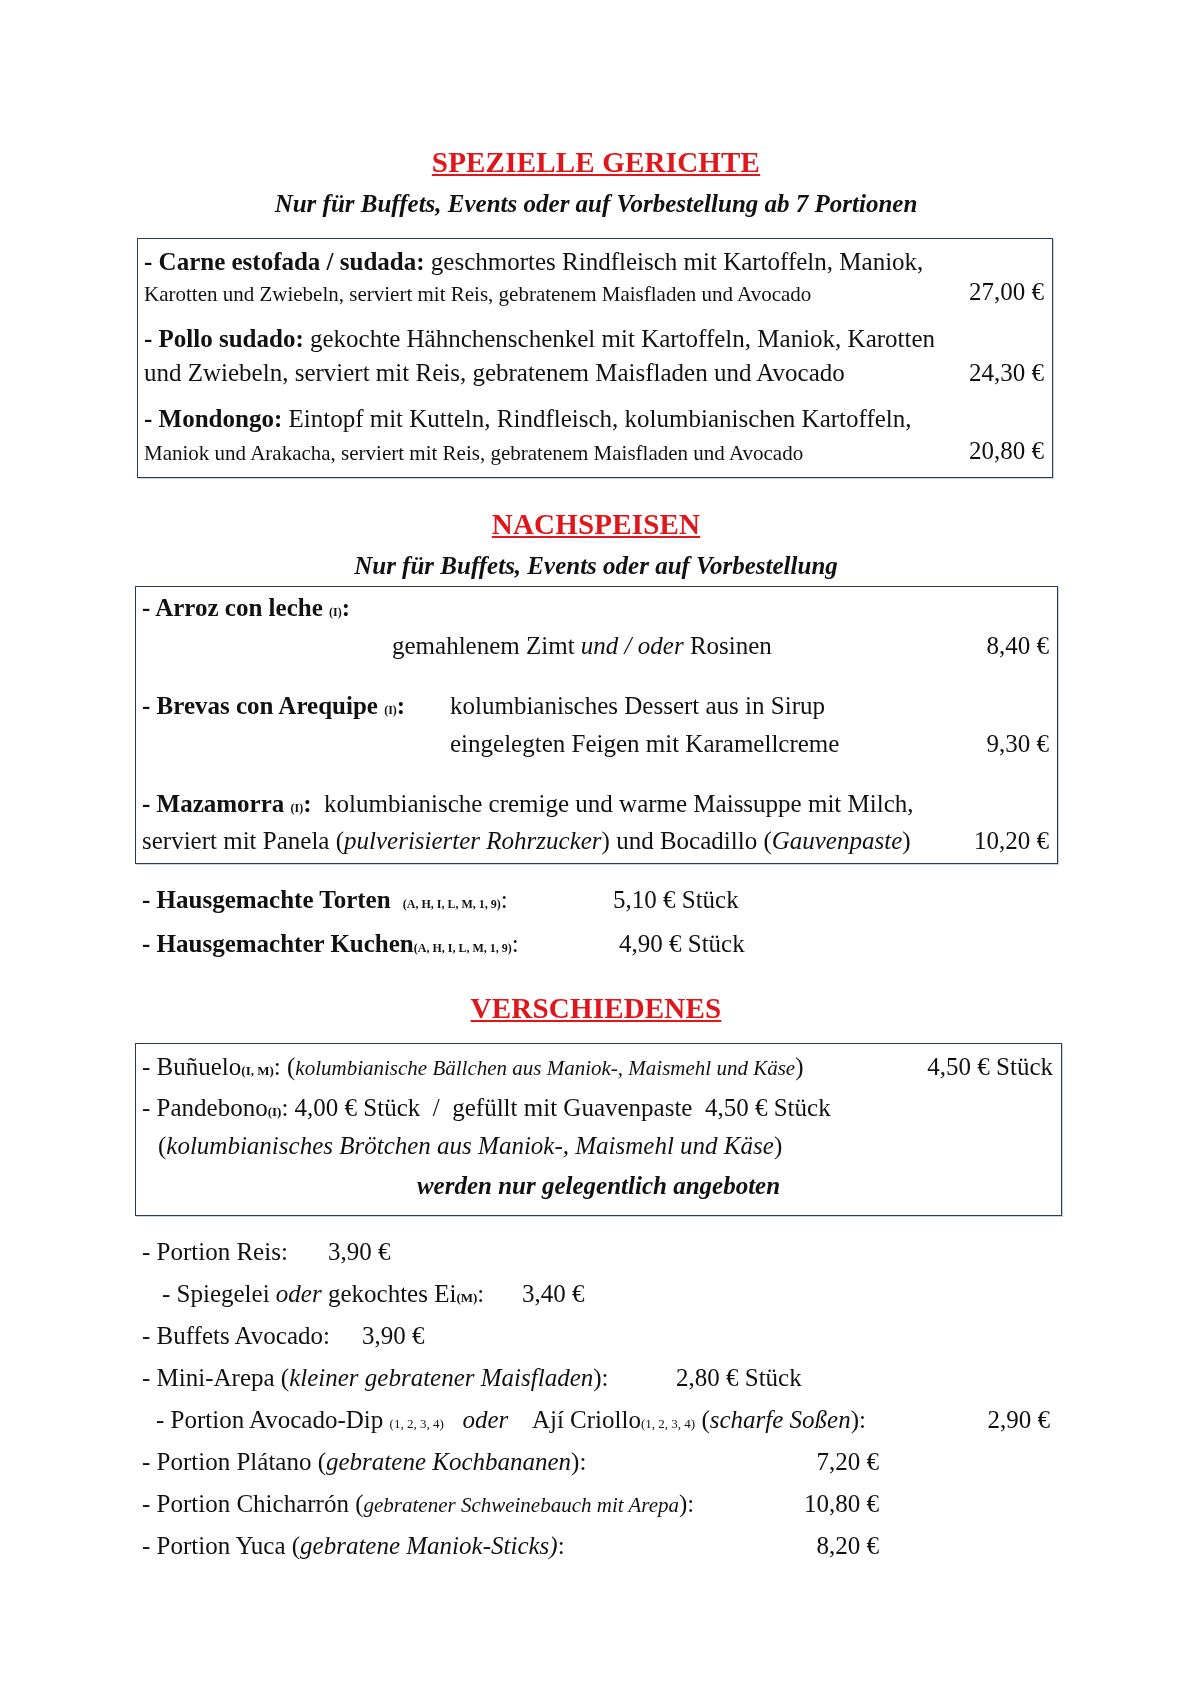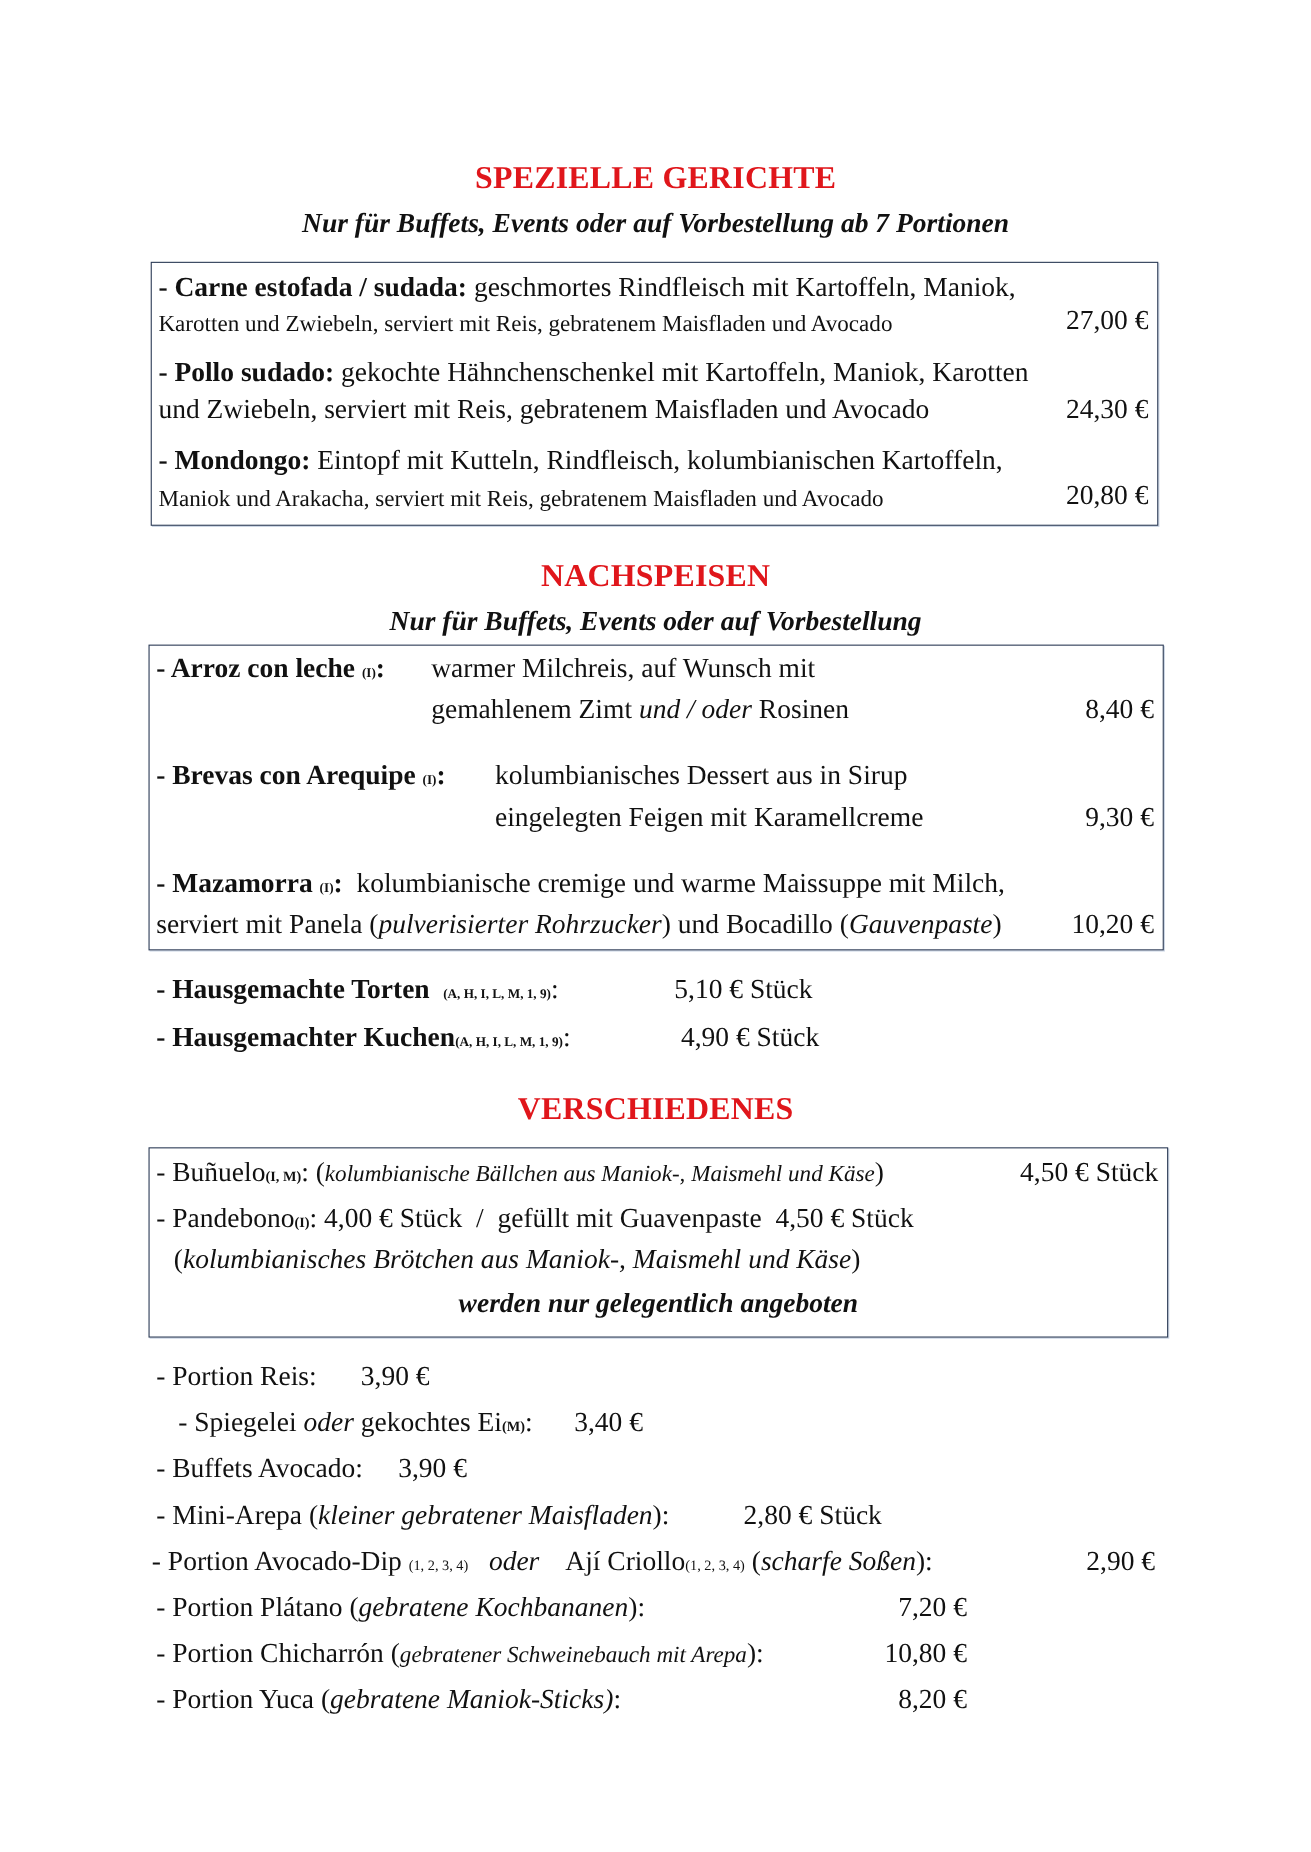--- a/index.html
+++ b/index.html
@@ -1,19 +1,19 @@
 <!DOCTYPE html>
 <html><head>
 <meta charset="utf-8">
 <style>
   html, body { margin: 0; padding: 0; background: #ffffff; }
   body { width: 1192px; height: 1684px; position: relative; overflow: hidden;
          font-family: "Liberation Serif", "DejaVu Serif", serif; color: #111; }
   .abs { position: absolute; white-space: nowrap; }
-  .heading { color: #e0161b; font-weight: bold; font-size: 29px; width: 1192px; left: 0; text-align: center; letter-spacing: 0.2px; }
+  .heading { color: #e0161b; font-weight: bold; font-size: 29px; width: 1192px; left: 0; text-align: center; letter-spacing: 0.2px; text-decoration: underline; }
   .sub { font-weight: bold; font-style: italic; font-size: 25px; width: 1192px; left: 0; text-align: center; }
   .box { position: absolute; border: 1.5px solid #2b3a55; box-shadow: 1px 1px 0 #c8d3e3; background: #fff; }
   .line { position: absolute; white-space: nowrap; font-size: 25px; }
   .small { font-size: 21px; }
   .b { font-weight: bold; }
   .i { font-style: italic; }
   .al { font-size: 12px; font-weight: bold; }
   .aln { font-size: 13px; }
   .price { position: absolute; white-space: nowrap; font-size: 25px; text-align: right; }
 </style>
@@ -44,21 +44,20 @@
 </div>
 
 <div class="abs heading" style="top:508px;">NACHSPEISEN</div>
 <div class="abs sub" style="top:552px;">Nur für Buffets, Events oder auf Vorbestellung</div>
 
 <div class="box" style="left:135px; top:586px; width:921px; height:276px;">
   <div class="line" style="left:6px; top:7px;">
     <span class="b">- Arroz con leche</span>
     <span class="al">(I)</span><span class="b">:</span>
   </div>
-  <div class="line" style="left:256px; top:7px;">warmer Milchreis, auf Wunsch mit</div>
   <div class="line" style="left:256px; top:45px;">
     <span>gemahlenem Zimt </span><span class="i">und / oder</span><span> Rosinen</span>
   </div>
   <div class="price" style="right:8px; top:45px;">8,40 €</div>
 
   <div class="line" style="left:6px; top:105px;">
     <span class="b">- Brevas con Arequipe</span>
     <span class="al">(I)</span><span class="b">:</span>
   </div>
   <div class="line" style="left:314px; top:105px;">kolumbianisches Dessert aus in Sirup</div>
@@ -117,21 +116,21 @@
 <div class="line" style="left:142px; top:1322px;">
   <span>- Buffets Avocado:</span>
 </div>
 <div class="line" style="left:362px; top:1322px;">3,90 €</div>
 
 <div class="line" style="left:142px; top:1364px;">
   <span>- Mini-Arepa (</span><span class="i">kleiner gebratener Maisfladen</span><span>):</span>
 </div>
 <div class="line" style="left:676px; top:1364px;">2,80 € Stück</div>
 
-<div class="line" style="left:138px; top:1406px;">
+<div class="line" style="left:156px; top:1406px;">
   <span>- Portion Avocado-Dip</span>
   <span class="aln">(1, 2, 3, 4)</span>
   &nbsp;&nbsp;<span class="i">oder</span>&nbsp;&nbsp;&nbsp;
   <span>Ají Criollo</span><span class="aln">(1, 2, 3, 4)</span><span style="white-space:pre;"> (</span><span class="i">scharfe Soßen</span><span>):</span>
 </div>
 <div class="price" style="right:142px; top:1406px;">2,90 €</div>
 
 <div class="line" style="left:142px; top:1448px;">
   <span>- Portion Plátano (</span><span class="i">gebratene Kochbananen</span><span>):</span>
 </div>

